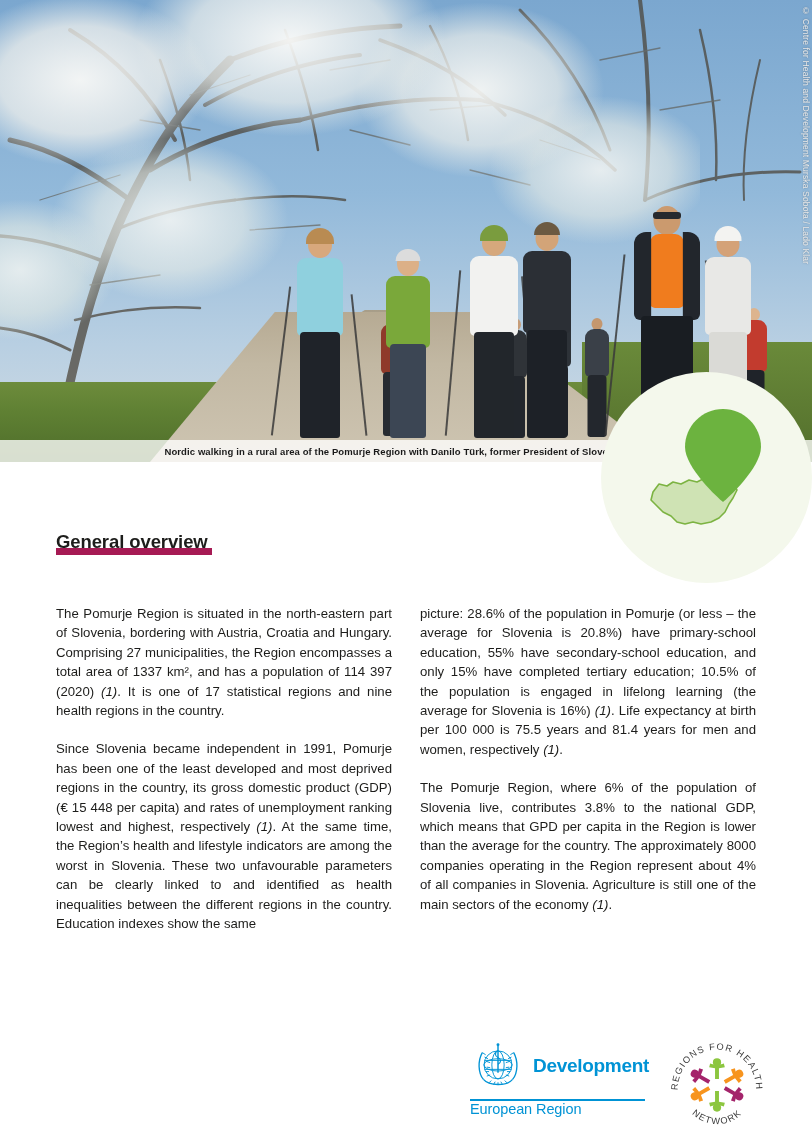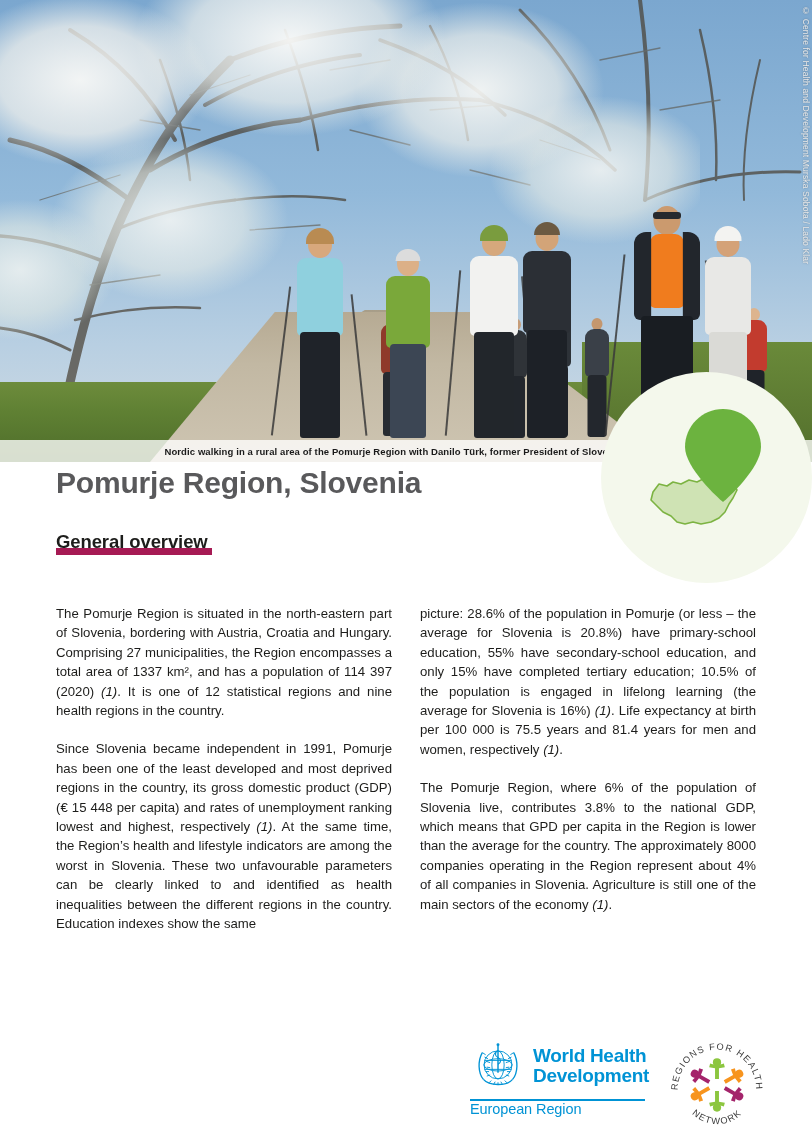--- a/index.html
+++ b/index.html
@@ -417,28 +417,27 @@
   <div class="map-badge">
     <svg width="211" height="211" viewBox="0 0 211 211">
       <path d="M52 120 L 58 112 L 66 114 L 72 110 L 80 112 L 88 108 L 96 110 L 104 106 L 112 108 L 118 104
                L 126 106 L 132 112 L 136 118 L 132 126 L 128 132 L 124 140 L 118 146 L 110 150 L 100 152
                L 92 150 L 84 152 L 76 150 L 70 144 L 62 140 L 56 134 L 50 128 Z" fill="#cfe3b4" stroke="#7cb342" stroke-width="1.6" stroke-linejoin="round"></path>
       <path d="M122 37 C 101 37, 84 54, 84 75 C 84 96, 118 127, 122 130 C 126 127, 160 96, 160 75
                C 160 54, 143 37, 122 37 Z" fill="#6cb33f"></path>
     </svg>
   </div>
 
-  <h1 class="doc-title">Pomurje Region, Slovenia</h1>
 
   <div class="accent-bar"></div>
   <h2 class="section-heading">General overview</h2>
 
   <div class="columns">
     <div class="col">
-        <p><span>The Pomurje Region is situated in the north-eastern part of Slovenia, bordering with Austria, Croatia and Hungary. Comprising 27 municipalities, the Region encompasses a total area of 1337 km², and has a population of 114 397 (2020) </span><i>(1)</i><span>. It is one of 12 statistical regions and nine health regions in the country.</span></p>
+        <p><span>The Pomurje Region is situated in the north-eastern part of Slovenia, bordering with Austria, Croatia and Hungary. Comprising 27 municipalities, the Region encompasses a total area of 1337 km², and has a population of 114 397 (2020) </span><i>(1)</i><span>. It is one of 17 statistical regions and nine health regions in the country.</span></p>
         <p><span>Since Slovenia became independent in 1991, Pomurje has been one of the least developed and most deprived regions in the country, its gross domestic product (GDP) (€ 15 448 per capita) and rates of unemployment ranking lowest and highest, respectively </span><i>(1)</i><span>. At the same time, the Region’s health and lifestyle indicators are among the worst in Slovenia. These two unfavourable parameters can be clearly linked to and identified as health inequalities between the different regions in the country. Education indexes show the same</span></p>
       </div>
     <div class="col">
         <p><span>picture: 28.6% of the population in Pomurje (or less – the average for Slovenia is 20.8%) have primary-school education, 55% have secondary-school education, and only 15% have completed tertiary education; 10.5% of the population is engaged in lifelong learning (the average for Slovenia is 16%) </span><i>(1)</i><span>. Life expectancy at birth per 100 000 is 75.5 years and 81.4 years for men and women, respectively </span><i>(1)</i><span>.</span></p>
         <p><span>The Pomurje Region, where 6% of the population of Slovenia live, contributes 3.8% to the national GDP, which means that GPD per capita in the Region is lower than the average for the country. The approximately 8000 companies operating in the Region represent about 4% of all companies in Slovenia. Agriculture is still one of the main sectors of the economy </span><i>(1)</i><span>.</span></p>
       </div>
   </div>
 
   <div class="footer-logos">
 
@@ -459,21 +458,20 @@
           </g>
           <g stroke="#0093d5" stroke-width="2.6" fill="none">
             <path d="M50 14 V 62"></path>
           </g>
           <g fill="none" stroke="#0093d5" stroke-width="2">
             <path d="M50 22 C 44 26, 44 32, 50 35 C 56 38, 56 44, 50 47"></path>
           </g>
           <circle cx="50" cy="12" r="2.6" fill="#0093d5"></circle>
         </svg>
         <div class="who-words">
-          <div>World Health</div>
           <div>Development</div>
         </div>
       </div>
       <div class="who-rule"></div>
       <div class="who-region">European Region</div>
     </div>
 
     <div class="rhn-logo">
       <svg viewBox="0 0 100 100" width="98" height="98">
         <defs>

